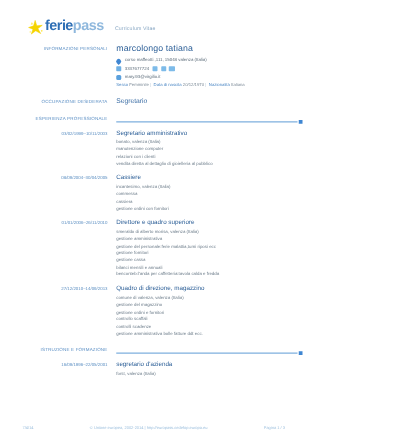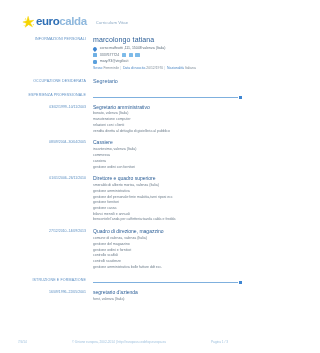--- a/index.html
+++ b/index.html
@@ -200,21 +200,21 @@
 <div class="page">
 
   <div class="header">
     <div class="logo-wrap">
       <svg class="star-icon" viewBox="0 0 32 32">
         <path d="M2 16 L11 13 L14 3 L17 13 L27 12 L19 18 L24 27 L15 22 L7 28 L10 19 Z" fill="#f5d400" stroke="#f5d400" stroke-width="1"></path>
         <path d="M8 6 L10 10 L6 11 Z" fill="#ffe84a"></path>
         <circle cx="26" cy="22" r="1.6" fill="#ffe84a"></circle>
         <circle cx="5" cy="24" r="1.2" fill="#ffe84a"></circle>
       </svg>
-      <span class="logo-text"><span class="euro">euro</span><span class="pass">calda</span></span>
+      <span class="logo-text"><span class="euro">ferie</span><span class="pass">pass</span></span>
     </div>
     <span class="cv-label">Curriculum Vitae</span>
   </div>
 
   <div class="row block-personal">
     <div class="label-col">INFORMAZIONI PERSONALI</div>
     <div class="value-col">
       <div class="person-name">marcolongo tatiana</div>
 
       <div class="contact-line">

